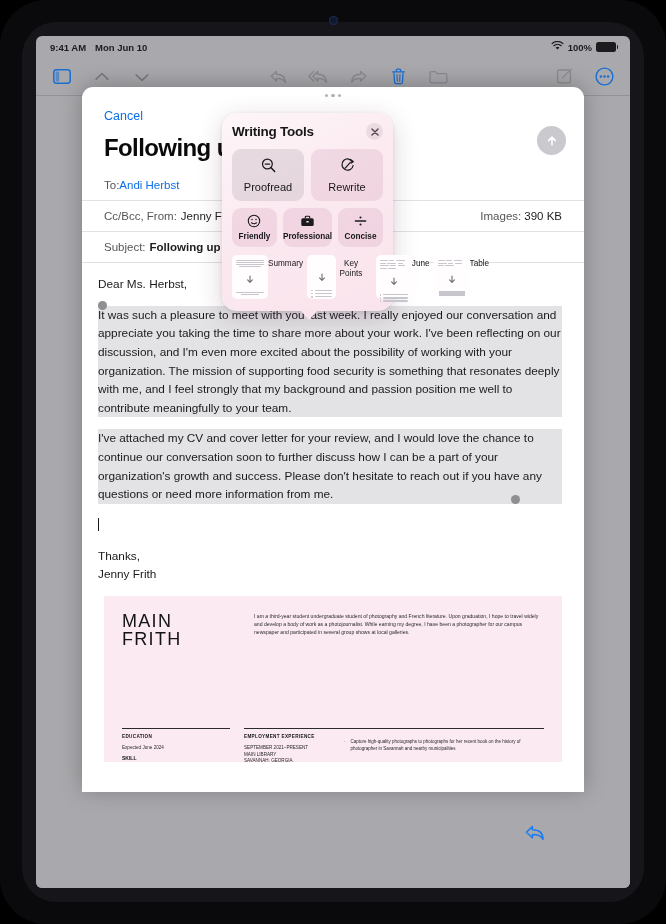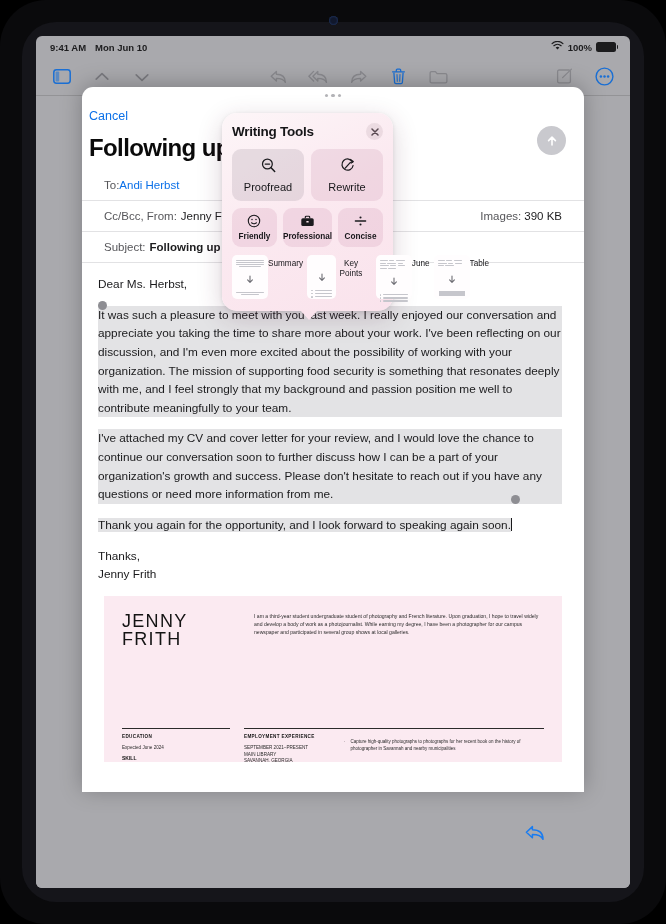--- a/index.html
+++ b/index.html
@@ -110,21 +110,21 @@
     height: 17px;
     display: flex; align-items: center; justify-content: center;
     gap: 3px;
     cursor: grab;
   }
   .grabber i {
     width: 3.4px; height: 3.4px; border-radius: 50%;
     background: #b4b4b8; display: block;
   }
 
-  .sheet-head { padding: 2px 22px 0 7px; position: relative; }
+  .sheet-head { padding: 2px 22px 0 22px; position: relative; }
   .cancel-btn {
     font-size: 12.5px; color: #0b70e8; cursor: pointer;
     display: inline-block;
   }
   .mail-title {
     font-size: 24px; font-weight: 700; color: #0a0a0a;
     letter-spacing: -0.6px;
     margin-top: 10px;
   }
   .send-btn {
@@ -482,31 +482,31 @@
         <span class="fld-value bold">Following up</span>
       </div>
 
       <div class="body">
         <div class="handle start"></div>
         <div class="handle end"></div>
 
         <p>Dear Ms. Herbst,</p>
         <p class="sel-hl">It was such a pleasure to meet with you last week. I really enjoyed our conversation and appreciate you taking the time to share more about your work. I've been reflecting on our discussion, and I'm even more excited about the possibility of working with your organization. The mission of supporting food security is something that resonates deeply with me, and I feel strongly that my background and passion position me well to contribute meaningfully to your team.</p>
         <p class="sel-hl">I've attached my CV and cover letter for your review, and I would love the chance to continue our conversation soon to further discuss how I can be a part of your organization's growth and success. Please don't hesitate to reach out if you have any questions or need more information from me.</p>
-        <p><span class="sel-hl">Thank you again for the opportunity, and I look forward to speaking again soon.</span><span class="caret"></span></p>
+        <p><span class="caret"></span></p>
 
         <div class="sig">
           <div>Thanks,</div>
           <div>Jenny Frith</div>
         </div>
       </div>
 
       <div class="cv">
         <div class="cv-left">
-          <div class="cv-name">JENNY</div>
+          <div class="cv-name">MAIN</div>
           <div class="cv-name">FRITH</div>
           <div style="height:30px;"></div>
         </div>
         <div class="cv-right">
           <div class="cv-intro">I am a third-year student undergraduate student of photography and French literature. Upon graduation, I hope to travel widely and develop a body of work as a photojournalist. While earning my degree, I have been a photographer for our campus newspaper and participated in several group shows at local galleries.</div>
         </div>
       </div>
       <div style="margin:0 22px; background:#fbeaf1; padding:0 18px 0 18px; height:34px; overflow:hidden;">
         <div class="cv-cols">
           <div class="cv-c1">

